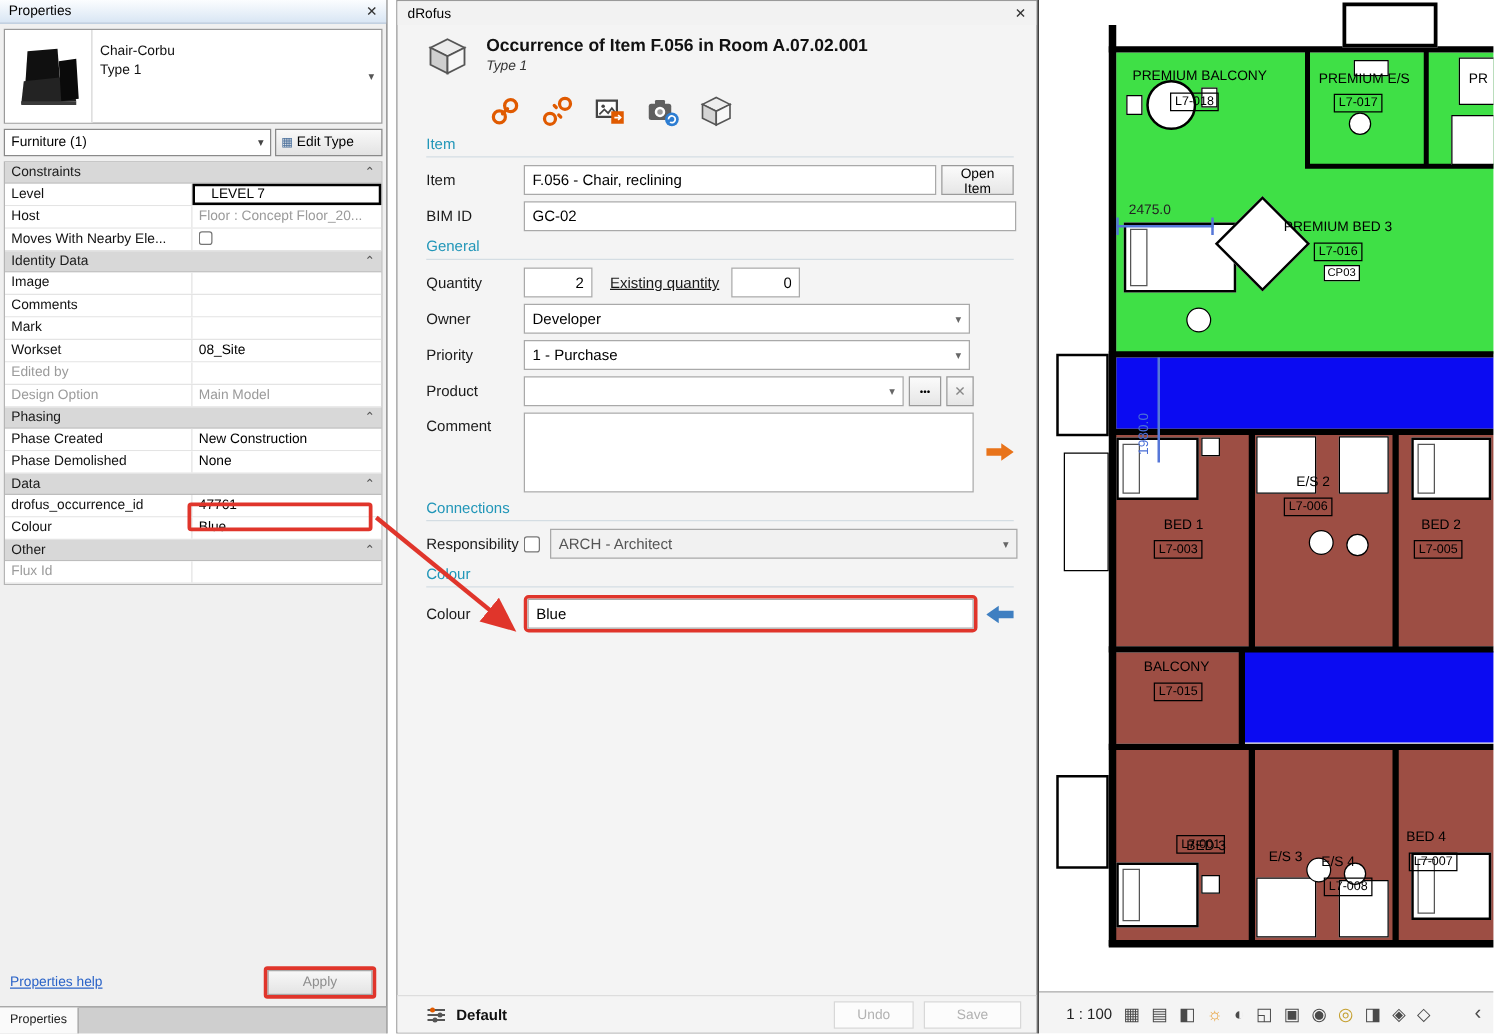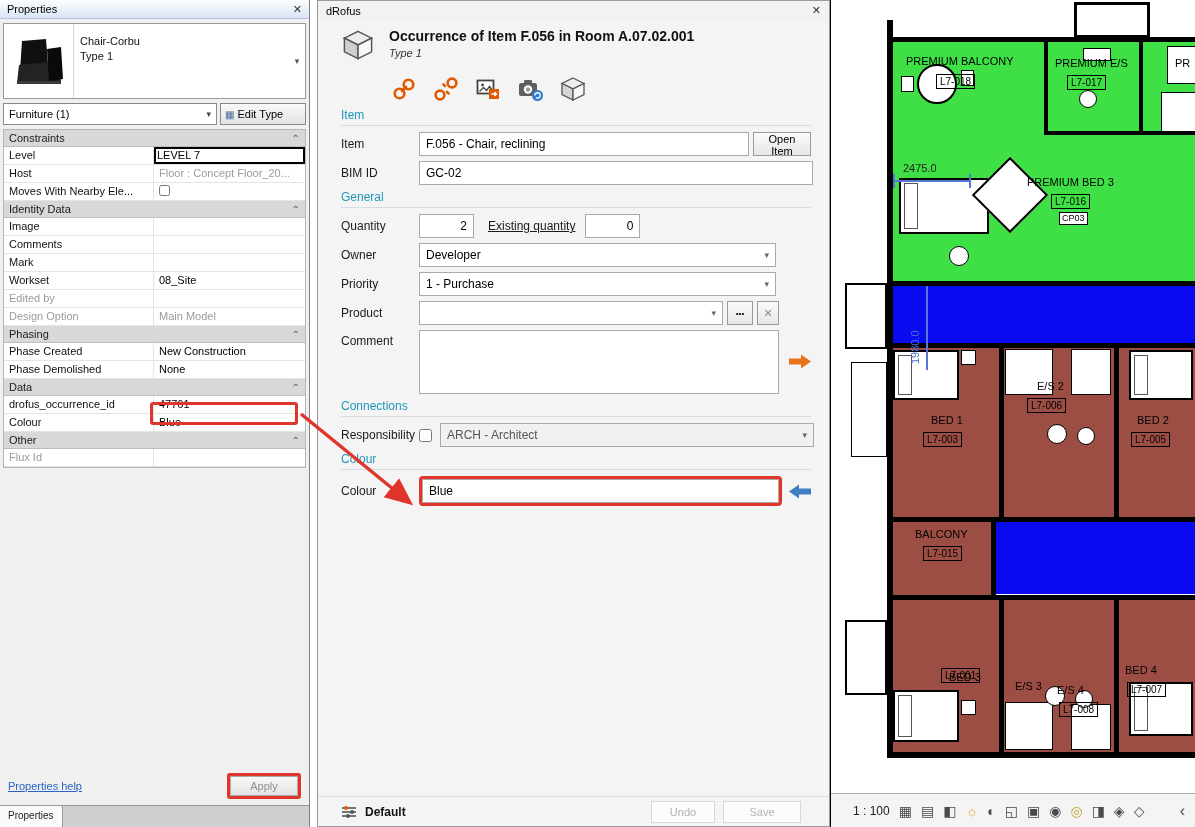--- a/index.html
+++ b/index.html
@@ -23,26 +23,26 @@
   .edit-type-btn { width:86px; font-size:11px; display:flex; align-items:center; gap:3px;
         background:linear-gradient(#f9f9f9,#e3e3e3); border:1px solid #8a8a8a; padding:0 4px; cursor:pointer; }
   .et-ic { color:#4a6f9b; font-size:10px; }
   .prop-grid { margin:0 3px; background:#fff; border:1px solid #b5b5b5; font-size:11px; flex-shrink:0; }
   .pg-header { height:17px; background:#d8d8d8; display:flex; justify-content:space-between; align-items:center;
         padding:0 5px; border-bottom:1px solid #bdbdbd; color:#1a1a1a; }
   .chev { font-size:10px; color:#555; }
   .pg-row { display:flex; height:18px; border-bottom:1px solid #e4e4e4; background:#fff; }
   .pg-label { width:150px; padding:2px 5px; border-right:1px solid #e4e4e4; white-space:nowrap; overflow:hidden; color:#111; }
   .pg-value { flex:1; padding:2px 5px; white-space:nowrap; overflow:hidden; position:relative; }
-  .pg-value.sel { border:2px solid #000; padding:0 1px; }
+  .pg-value.sel { border:2px solid #000; padding:0 13px; }
   .dim { color:#9b9b9b; }
   .panel-fill { flex:1; }
   .panel-bottom { display:flex; justify-content:space-between; align-items:center; padding:4px 8px 6px; flex-shrink:0; }
   .help-link { color:#2a63c8; text-decoration:underline; font-size:11px; cursor:pointer; }
-  .apply-btn { width:68px; height:20px; font-size:11px; color:#8f8f8f;
+  .apply-btn { width:84px; height:20px; font-size:11px; color:#8f8f8f;
         background:linear-gradient(#f8f8f8,#e4e4e4); border:1px solid #a8a8a8; }
   .ring { display:inline-block; border:3px solid #e0352b; border-radius:3px; line-height:0; }
   .panel-tabs { height:22px; display:flex; background:#cfcfcf; border-top:1px solid #999; flex-shrink:0; }
   .ptab { font-size:10px; padding:4px 8px 0; border-right:1px solid #999; background:#e4e4e4;
         white-space:nowrap; overflow:hidden; color:#222; }
   .ptab.first { width:238px; }
   .ptab.active { background:#fafafa; }
 
   
   .dr { position:absolute; left:317px; top:0; width:513px; height:827px; background:#f4f4f4;
@@ -67,21 +67,21 @@
   .sel-arrow { color:#666; font-size:9px; }
   .btn { height:24px; background:linear-gradient(#fbfbfb,#e6e6e6); border:1px solid #9a9a9a;
         font-size:11px; padding:0 8px; cursor:pointer; }
   .mini { width:55px; text-align:right; }
   .midlabel { font-size:12px; margin:0 10px 0 14px; color:#1a1a1a;text-decoration:underline; }
   .dr-ta { width:360px; height:64px; border:1px solid #a9a9a9; resize:none; flex-shrink:0;
         font-family:"Liberation Sans",sans-serif; }
   .red-ring { display:inline-block; border:3px solid #e0352b; border-radius:4px; line-height:0; }
   .rowarrow { margin-left:auto; line-height:0; }
   .d-footer { height:30px; border-top:1px solid #ddd; display:flex; align-items:center;
-        padding:0 28px 0 23px; gap:8px; background:#f4f4f4; flex-shrink:0; }
+        padding:0 12px 0 23px; gap:8px; background:#f4f4f4; flex-shrink:0; }
   .def-label { font-weight:bold; font-size:12px; color:#111; }
   .spacer { flex:1; }
   .dbtn { width:64px; height:22px; background:#fcfcfc; border:1px solid #d8d8d8; color:#b2b2b2; font-size:11px; }
   .dbtn.save { width:78px; }
 
   
   .plan { position:absolute; left:830px; top:0; width:365px; height:827px; background:#fff;
         border-left:1px solid #000; overflow:hidden; }
   .blk { position:absolute; }
   .wall { position:absolute; background:#000; }

